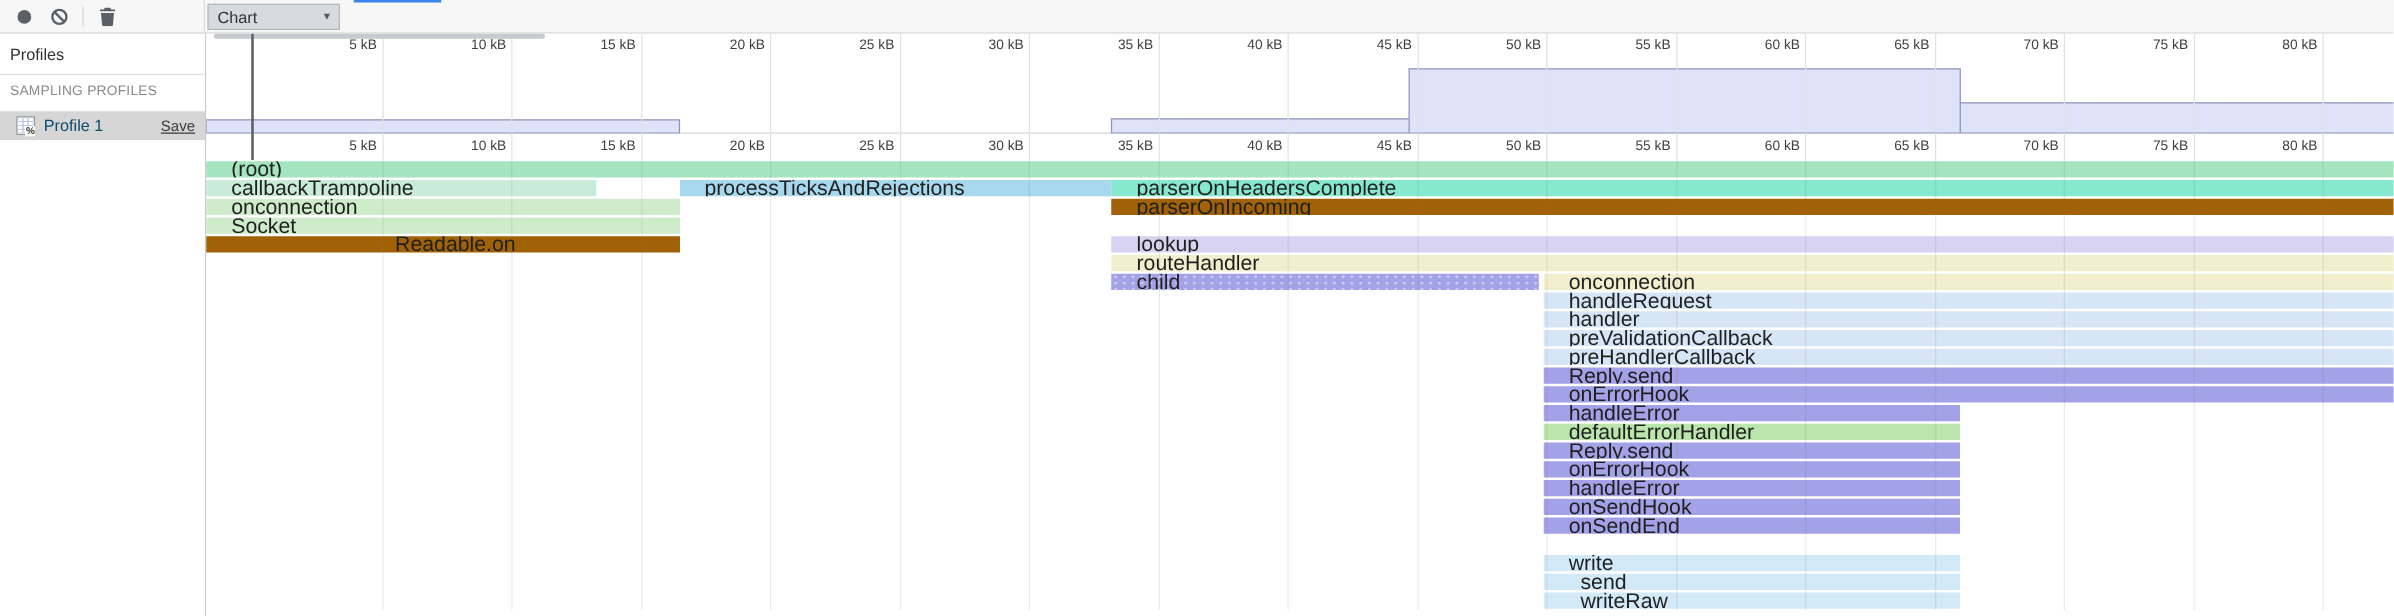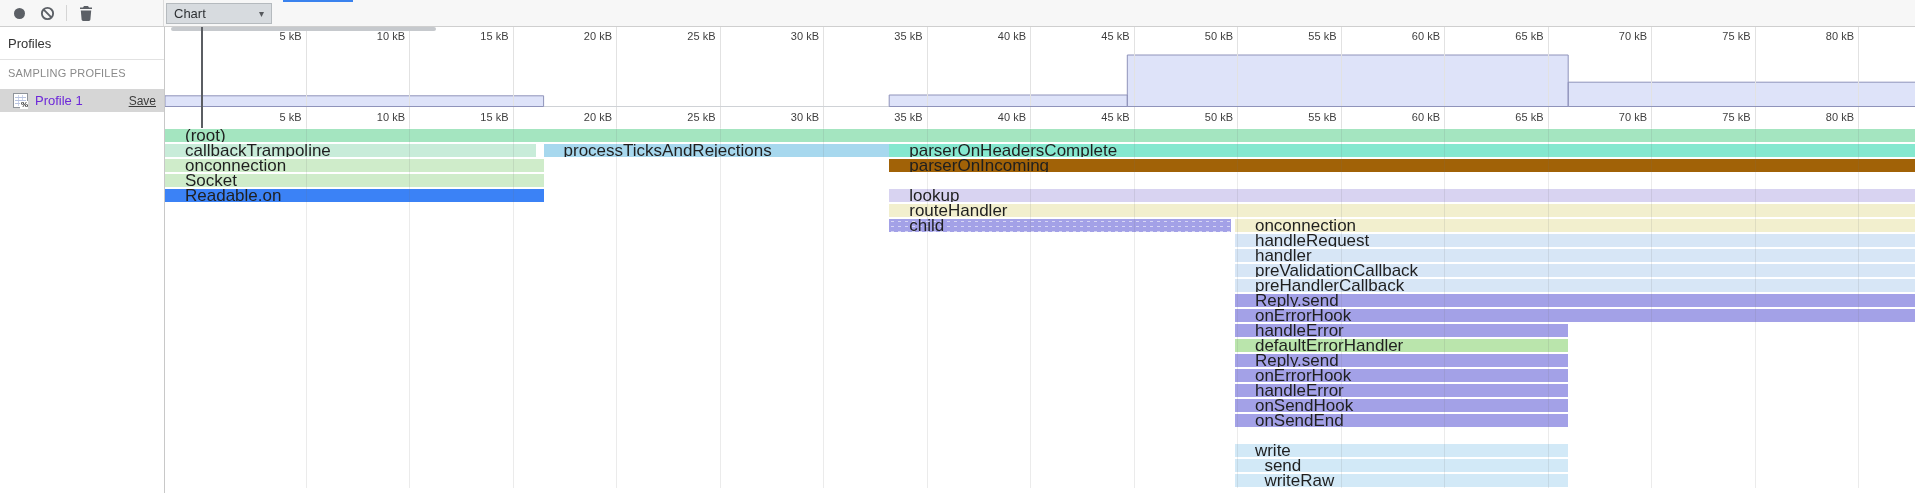--- a/index.html
+++ b/index.html
@@ -31,21 +31,21 @@
   .sb-section{font-size:11px;color:#8a8a8a;padding:7px 8px 6px 8px;letter-spacing:.2px;}
   .profile-row{margin-top:4px;height:23px;display:flex;align-items:center;gap:7px;
                padding:0 8px 0 13px;background:#d6d6d6;cursor:pointer;}
   .profile-icon{width:15px;height:15px;background:#fff;border:1px solid #8f949a;position:relative;
                 display:inline-block;box-sizing:border-box;flex:0 0 auto;}
   .profile-icon i{position:absolute;inset:1px;display:block;
      background:repeating-linear-gradient(to bottom,transparent 0 2px,#b9c4e0 2px 3px),
                 repeating-linear-gradient(to right,transparent 0 3px,#cdd5ea 3px 4px);}
   .profile-icon b{position:absolute;right:-1px;bottom:-2px;font-size:8px;line-height:8px;color:#333;
                   background:#fff;font-weight:bold;padding-left:1px;}
-  .profile-name{font-size:13px;color:#6d28d9;}
+  .profile-name{font-size:13px;color:#0c4a6e;}
   .save-link{margin-left:auto;font-size:12px;color:#3b3b3b;text-decoration:underline;cursor:pointer;}
 
   
   .main{position:absolute;left:164px;top:27px;width:1751px;height:466px;background:#fff;
         border-left:1px solid #c8c8c8;box-sizing:border-box;}
   .overview{position:absolute;left:0;top:0;width:1751px;height:80px;background:#fff;
             border-bottom:1px solid #cfd2d6;box-sizing:border-box;}
   .scroll-thumb{position:absolute;left:6px;top:0;width:265px;height:4px;background:#c6c9cd;border-radius:2px;}
   #area-svg{position:absolute;left:0;top:0;width:1751px;height:80px;}
   .ruler{position:absolute;left:0;top:80px;width:1751px;height:21px;background:#fff;}
@@ -188,27 +188,27 @@
           <div class="gridline" style="left: 1589.5px;"></div>
           <div class="ticklabel" style="left: 1525.5px;">75 kB</div>
           <div class="gridline" style="left: 1693px;"></div>
           <div class="ticklabel" style="left: 1629px;">80 kB</div>
         </div>
     </div>
     <div class="range-marker"></div>
     <div class="rows">
       <div id="frames">
           <div class="frame" style="left: 0px; width: 1750.96px; top: 1px; background-color: rgb(164, 229, 192);">(root)</div>
-          <div class="frame" style="left: 0px; width: 371px; top: 16px; background-color: rgb(200, 236, 217);">callbackTrampoline</div>
+          <div class="frame" style="left: 0px; width: 312px; top: 16px; background-color: rgb(200, 236, 217);">callbackTrampoline</div>
           <div class="frame" style="left: 378.55px; width: 345.69px; top: 16px; background-color: rgb(167, 216, 238);">processTicksAndRejections</div>
           <div class="frame" style="left: 724.24px; width: 1026.72px; top: 16px; background-color: rgb(133, 232, 207);">parserOnHeadersComplete</div>
           <div class="frame" style="left: 0px; width: 378.55px; top: 31px; background-color: rgb(207, 236, 202);">onconnection</div>
           <div class="frame" style="left: 724.24px; width: 1026.72px; top: 31px; background-color: #a16207;">parserOnIncoming</div>
           <div class="frame" style="left: 0px; width: 378.55px; top: 46px; background-color: rgb(207, 236, 202);">Socket</div>
-          <div class="frame" style="left: 0px; width: 378.55px; top: 61px; background-color: #3b82f6;">Readable.on</div>
+          <div class="frame" style="left: 0px; width: 378.55px; top: 61px; background-color: #a16207; text-align: center;">Readable.on</div>
           <div class="frame" style="left: 724.24px; width: 1026.72px; top: 61px; background-color: rgb(216, 211, 241);">lookup</div>
           <div class="frame" style="left: 724.24px; width: 1026.72px; top: 76px; background-color: rgb(242, 239, 206);">routeHandler</div>
           <div class="frame dotted" style="left: 724.24px; width: 341.55px; top: 91px; background-color: rgb(163, 161, 231);">child</div>
           <div class="frame" style="left: 1069.93px; width: 681.03px; top: 91px; background-color: rgb(242, 239, 206);">onconnection</div>
           <div class="frame" style="left: 1069.93px; width: 681.03px; top: 106px; background-color: rgb(215, 230, 246);">handleRequest</div>
           <div class="frame" style="left: 1069.93px; width: 681.03px; top: 121px; background-color: rgb(215, 230, 246);">handler</div>
           <div class="frame" style="left: 1069.93px; width: 681.03px; top: 136px; background-color: rgb(215, 230, 246);">preValidationCallback</div>
           <div class="frame" style="left: 1069.93px; width: 681.03px; top: 151px; background-color: rgb(215, 230, 246);">preHandlerCallback</div>
           <div class="frame" style="left: 1069.93px; width: 681.03px; top: 166px; background-color: rgb(163, 161, 231);">Reply.send</div>
           <div class="frame" style="left: 1069.93px; width: 681.03px; top: 181px; background-color: rgb(163, 161, 231);">onErrorHook</div>

